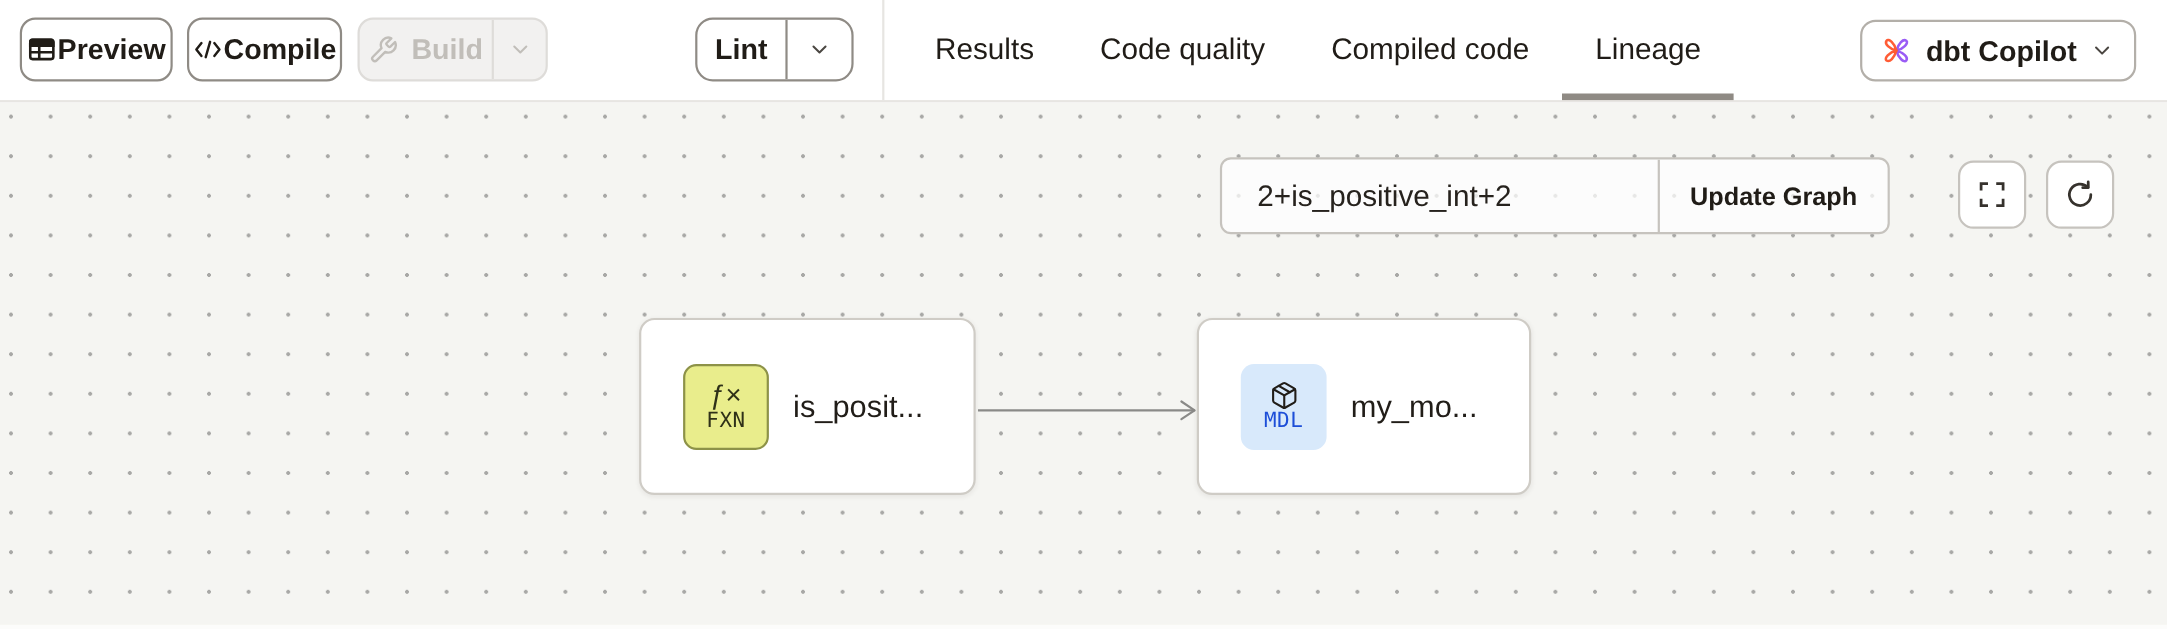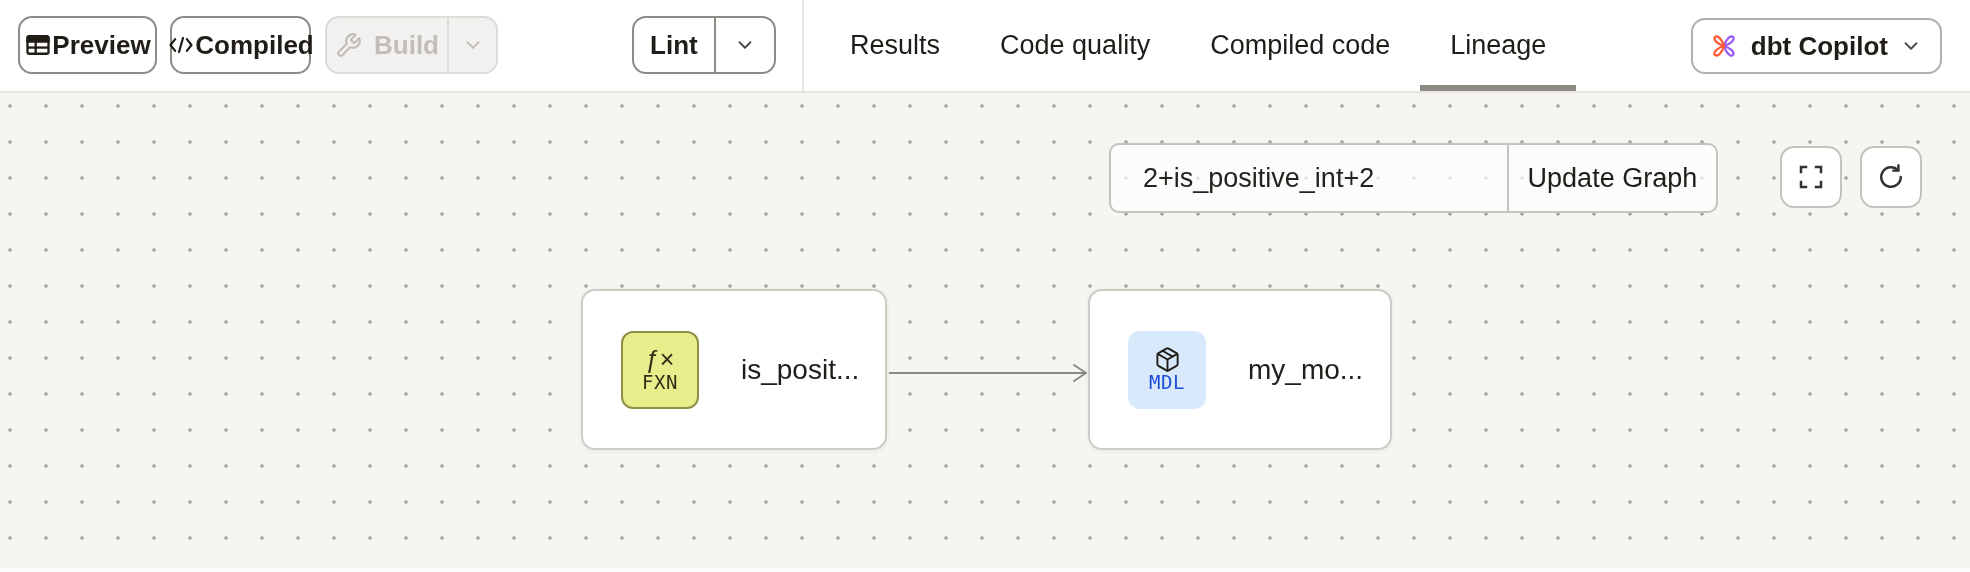--- a/index.html
+++ b/index.html
@@ -19,21 +19,21 @@
   .split .seg.main { flex:1 1 auto; }
   .split .seg.caret { border-left:2px solid currentBorder; }
   .seg.caret { border-left:2px solid #8f8b85; }
   .btn.disabled { background:#f2f1f0; border-color:#deDCD9; border-color:#dedcd9; color:#c1beb9; cursor:default; }
   .btn.disabled .seg.caret { border-left-color:#dedcd9; }
   #btn-preview { left:18px; width:139px; }
   #btn-compile { left:170px; width:141px; }
   #btn-build   { left:325px; width:173px; }
   #btn-build .seg.main { width:112px; }
   #btn-build .seg.caret { width:49px; }
-  #btn-lint    { left:632px; width:144px; }
+  #btn-lint    { left:632px; width:144px;border-radius:16px; }
   #btn-lint .seg.main { width:81px; }
   #btn-lint .seg.caret { width:61px; }
   .header-divider { position:absolute; left:802px; top:0; width:2px; height:91px; background:#e7e5e2; }
 
   .tabs { position:absolute; left:804px; top:0; height:91px; display:flex; align-items:stretch; padding-left:16px; }
   .tab { display:flex; align-items:center; padding:0 30px; font-size:27px; color:#201c17;
          border-top:6px solid transparent; border-bottom:6px solid transparent; cursor:pointer; white-space:nowrap; }
   .tab.active { border-bottom-color:#8f8a84; }
 
   #btn-copilot { left:auto; right:28px; top:18px; height:56px; padding:0 18px 0 16px; border-color:#b3afa9; gap:12px; }
@@ -44,39 +44,39 @@
             background-image:radial-gradient(circle, #a8a8a6 1.5px, rgba(0,0,0,0) 2px);
             background-size:36px 36px; background-position:28px 31px; }
   .bottom-strip { position:absolute; left:0; bottom:0; width:100%; height:4px; background:#fcfcfb; }
 
   .selector-bar { position:absolute; left:1109px; top:50px; width:609px; height:70px; display:flex;
                   border:2px solid #c6c3be; border-radius:10px; background:rgba(255,255,255,0.72); overflow:hidden; }
   .selector-input { flex:1 1 auto; min-width:0; border:none; outline:none; background:transparent;
                     font-family:"Liberation Sans", sans-serif; font-size:27px; color:#26221d; padding:0 32px; }
   .selector-divider { width:2px; background:#c6c3be; }
   .update-btn { width:221px; border:none; background:transparent; font-family:"Liberation Sans", sans-serif;
-                font-size:27px; font-weight:400; color:#201c17; cursor:pointer; }
+                font-size:23px; font-weight:700; color:#201c17; cursor:pointer; }
 
   .icon-btn { position:absolute; top:53px; width:62px; height:62px; background:#fff; border:2px solid #c6c3be;
               border-radius:14px; display:grid; place-items:center; cursor:pointer; color:#36322d; }
   #fullscreen-btn { left:1780px; }
   #refresh-btn    { left:1860px; }
 
   .node { position:absolute; top:196px; height:161px; background:#fff; border:2px solid #cfccc6;
           border-radius:14px; display:flex; align-items:center; box-shadow:0 1px 5px rgba(40,35,30,0.07);
           cursor:pointer; }
   #node-function { left:581px; width:306px; }
   #node-model    { left:1088px; width:304px; }
   .badge { width:78px; height:78px; border-radius:12px; margin-left:38px; flex:0 0 auto;
            display:flex; flex-direction:column; align-items:center; justify-content:center; line-height:1.05; }
   .badge-fxn { background:#e9ed8c; border:2px solid #8d9248; color:#2f3118; }
   .badge-mdl { background:#d8e9fb; color:#1d4ed8; }
   .badge .sym  { font-size:25px; font-weight:500; }
   .badge .code { font-size:19px; font-weight:500; font-family:"DejaVu Sans Mono", monospace; letter-spacing:0.5px; }
-  .node-label { margin-left:42px; font-size:28px; color:#211d18; white-space:nowrap; }
+  .node-label { margin-left:22px; font-size:28px; color:#211d18; white-space:nowrap; }
 
   .edge-svg { position:absolute; left:889px; top:269px; }
 </style>
 </head>
 <body>
 
 <div class="header">
 
   <button class="btn" id="btn-preview">
     <span style="display:flex;">
@@ -91,21 +91,21 @@
   </button>
 
   <button class="btn" id="btn-compile">
     <span style="display:flex;">
       <svg width="28" height="28" viewBox="0 0 24 24" fill="none" stroke="#201c17" stroke-width="1.9" stroke-linecap="round" stroke-linejoin="round">
         <path d="m17 17 4-5-4-5"></path>
           <path d="m7 7-4 5 4 5"></path>
           <path d="m13.7 6-3.4 12"></path>
       </svg>
     </span>
-    <span>Compiled</span>
+    <span>Compile</span>
   </button>
 
   <div class="btn split disabled" id="btn-build">
     <div class="seg main">
       <span style="display:flex;">
         <svg width="27" height="27" viewBox="0 0 24 24" fill="none" stroke="#c1beb9" stroke-width="1.9" stroke-linecap="round" stroke-linejoin="round">
           <path d="M14.7 6.3a1 1 0 0 0 0 1.4l1.6 1.6a1 1 0 0 0 1.4 0l3.77-3.77a6 6 0 0 1-7.94 7.94l-6.91 6.91a2.12 2.12 0 0 1-3-3l6.91-6.91a6 6 0 0 1 7.94-7.94l-3.76 3.76z"></path>
         </svg>
       </span>
       <span>Build</span>

